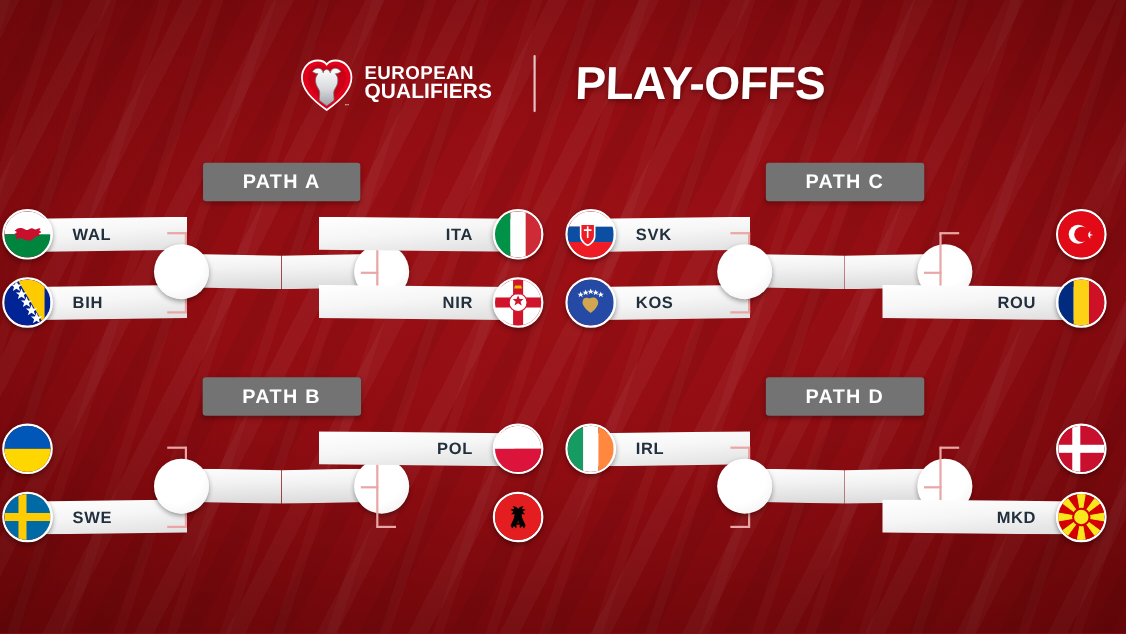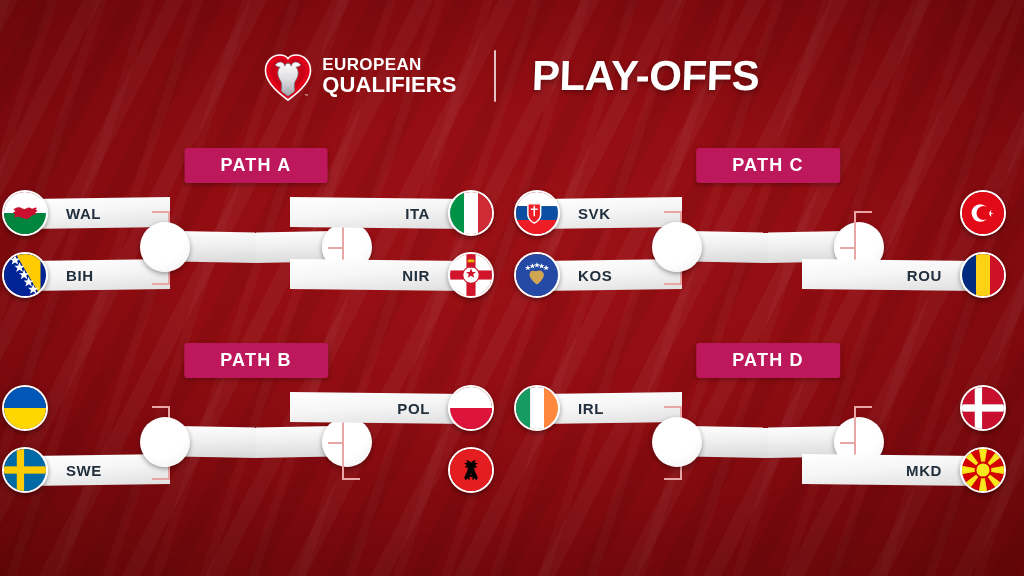--- a/index.html
+++ b/index.html
@@ -43,38 +43,38 @@
   }
   .logo-wrap{display:flex;align-items:center;gap:10px;}
   .heart{
     width:48px;height:50px;position:relative;flex:none;
   }
   .eq-text{
     display:flex;flex-direction:column;justify-content:center;
     color:#ffffff;line-height:0.97;
   }
   .eq-text .l1{font-size:17px;font-weight:bold;letter-spacing:0.4px;}
-  .eq-text .l2{font-size:22px;font-weight:bold;letter-spacing:0.1px;}
+  .eq-text .l2{font-size:19px;font-weight:bold;letter-spacing:0.1px;}
   .divider{
     width:2px;height:52px;background:rgba(255,255,255,0.75);
     margin:0 24px 0 26px;border-radius:1px;
   }
   .playoffs{
     color:#ffffff;font-size:42px;font-weight:bold;
     letter-spacing:-0.5px;
     text-shadow:0 2px 5px rgba(0,0,0,0.35);
     font-style:normal;
     transform:skewX(-2deg);
   }
 
   
   .path{position:absolute;width:512px;height:200px;}
   .path-title{
     position:absolute;left:50%;transform:translateX(-50%);top:0;
-    background:#be185d;color:#fff;font-size:18px;font-weight:bold;
+    background:#737373;color:#fff;font-size:18px;font-weight:bold;
     letter-spacing:1.2px;
     padding:7px 36px 7px 36px;border-radius:3px;
     box-shadow:0 2px 4px rgba(0,0,0,0.25);
   }
 
   .teams{position:absolute;top:42px;}
   .teams.left{left:2px;}
   .teams.right{right:18px;}
 
   .team{

